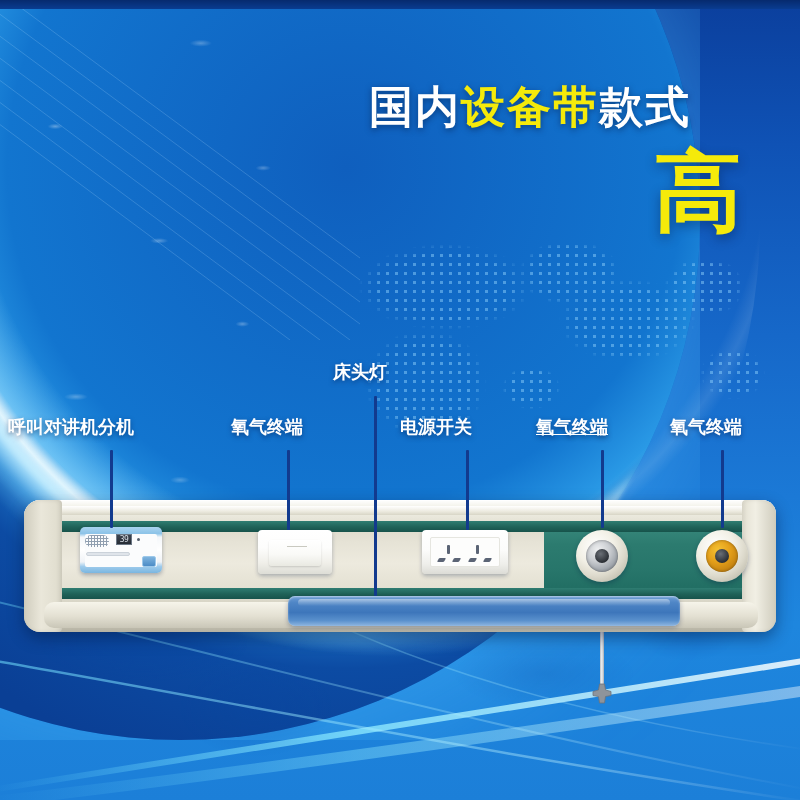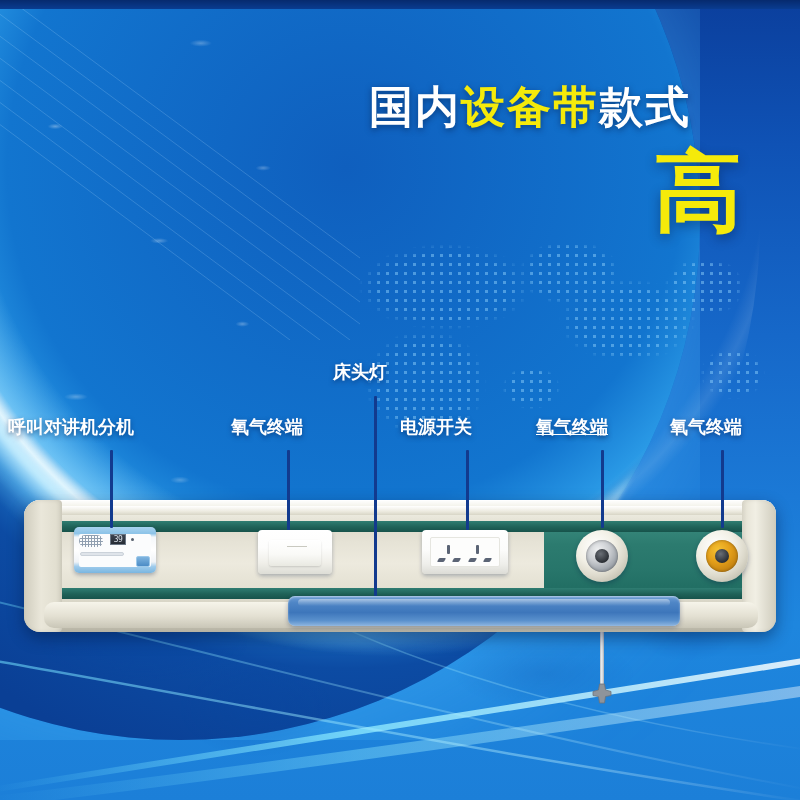--- a/index.html
+++ b/index.html
@@ -236,21 +236,21 @@
   }
   .lightbar-gloss{
     position:absolute; left:10px; right:10px; top:3px; height:7px;
     border-radius:4px;
     background:linear-gradient(180deg,rgba(255,255,255,.45),rgba(255,255,255,0));
   }
 
   
   .nursecall{
     position:absolute; z-index:17;
-    left:74px; top:527px; width:82px; height:46px;
+    left:80px; top:527px; width:82px; height:46px;
     border-radius:5px;
     background:linear-gradient(180deg,#a9d3ef 0%,#8cc3e8 14%,#f4f7fa 22%,#ffffff 50%,#f0f3f7 76%,#9ecbec 86%,#7ab6e0 100%);
     box-shadow:0 2px 4px rgba(0,20,60,.3);
   }
   .nc-face{ position:absolute; left:5px; top:7px; right:5px; bottom:6px; background:#fbfcfd; border-radius:2px; }
   .nc-grill{
     position:absolute; left:5px; top:8px; width:24px; height:12px;
     background-image:
       linear-gradient(90deg, #7e8fa3 1px, transparent 1px),
       linear-gradient(180deg, #7e8fa3 1px, transparent 1px);

